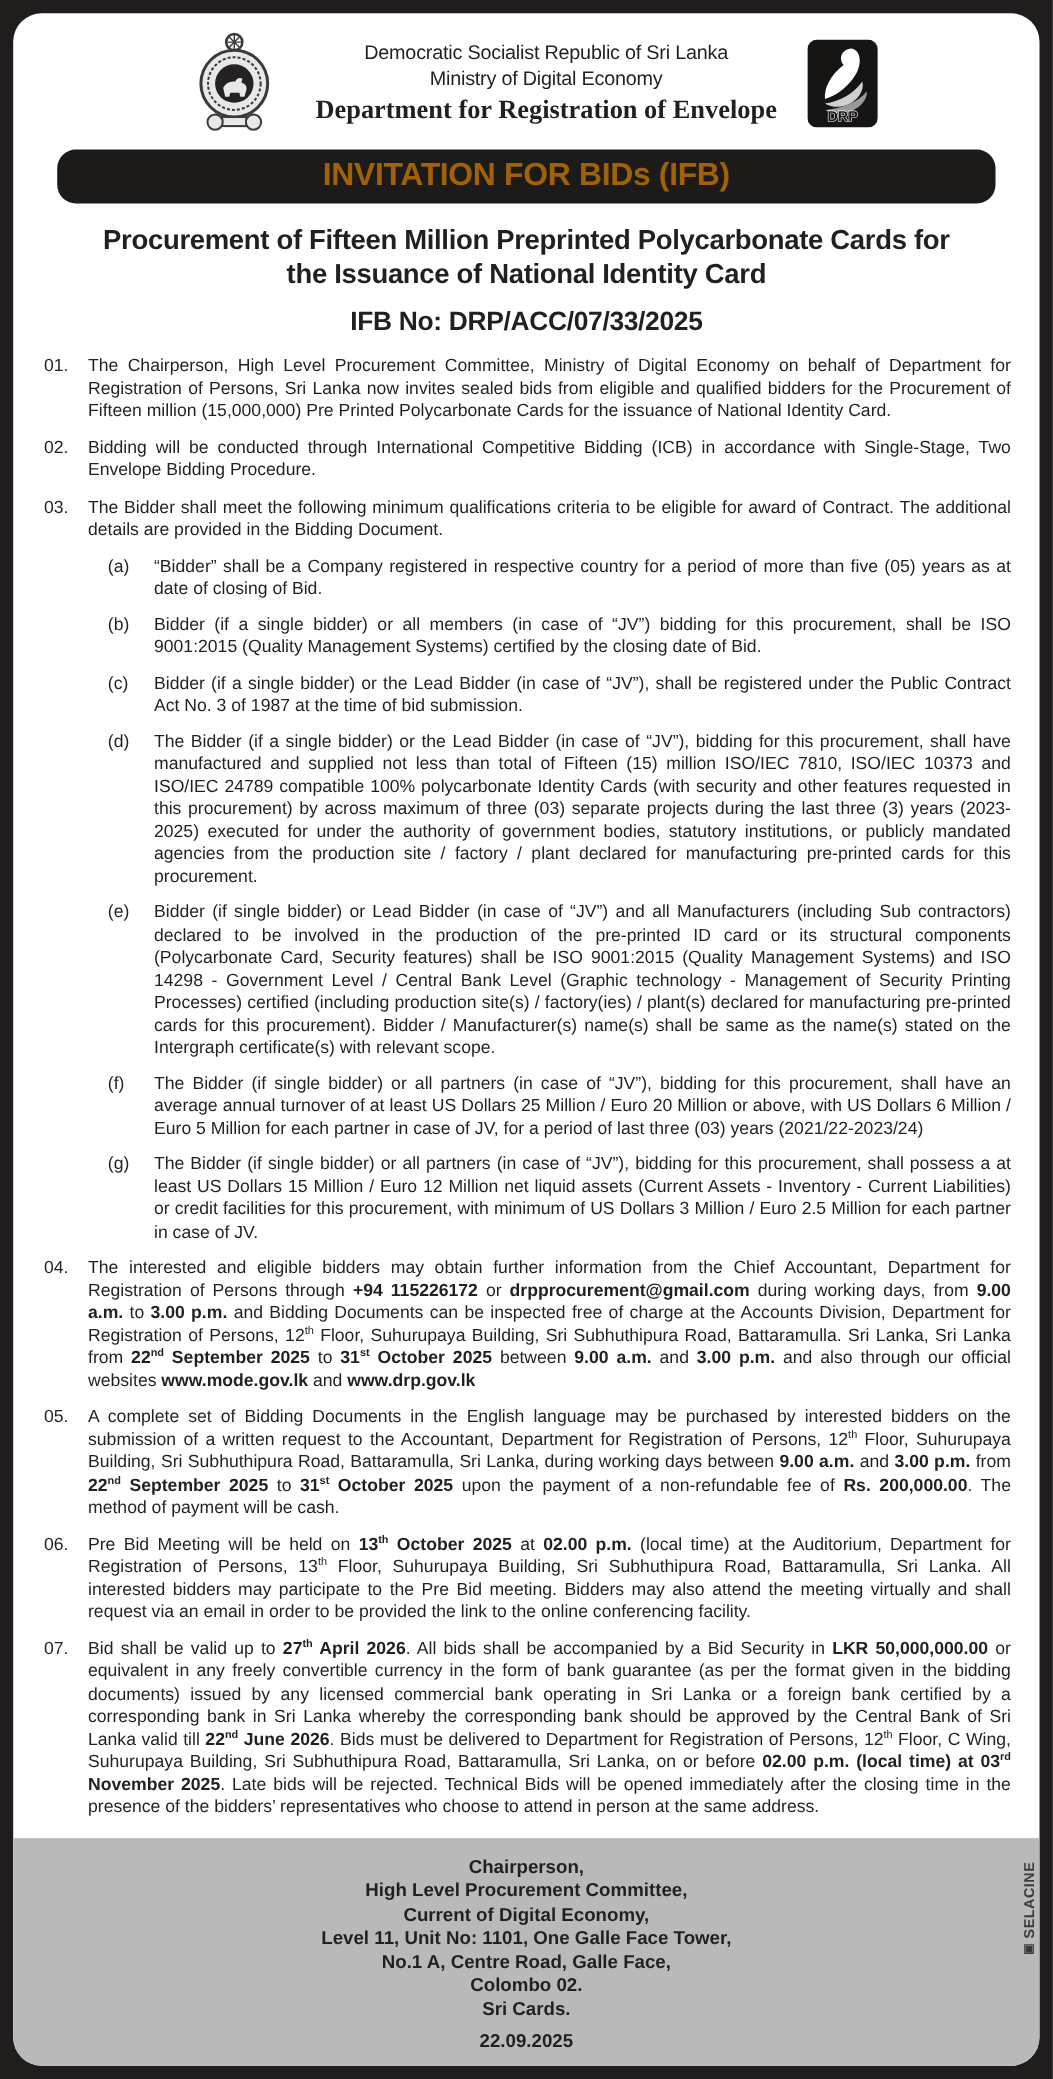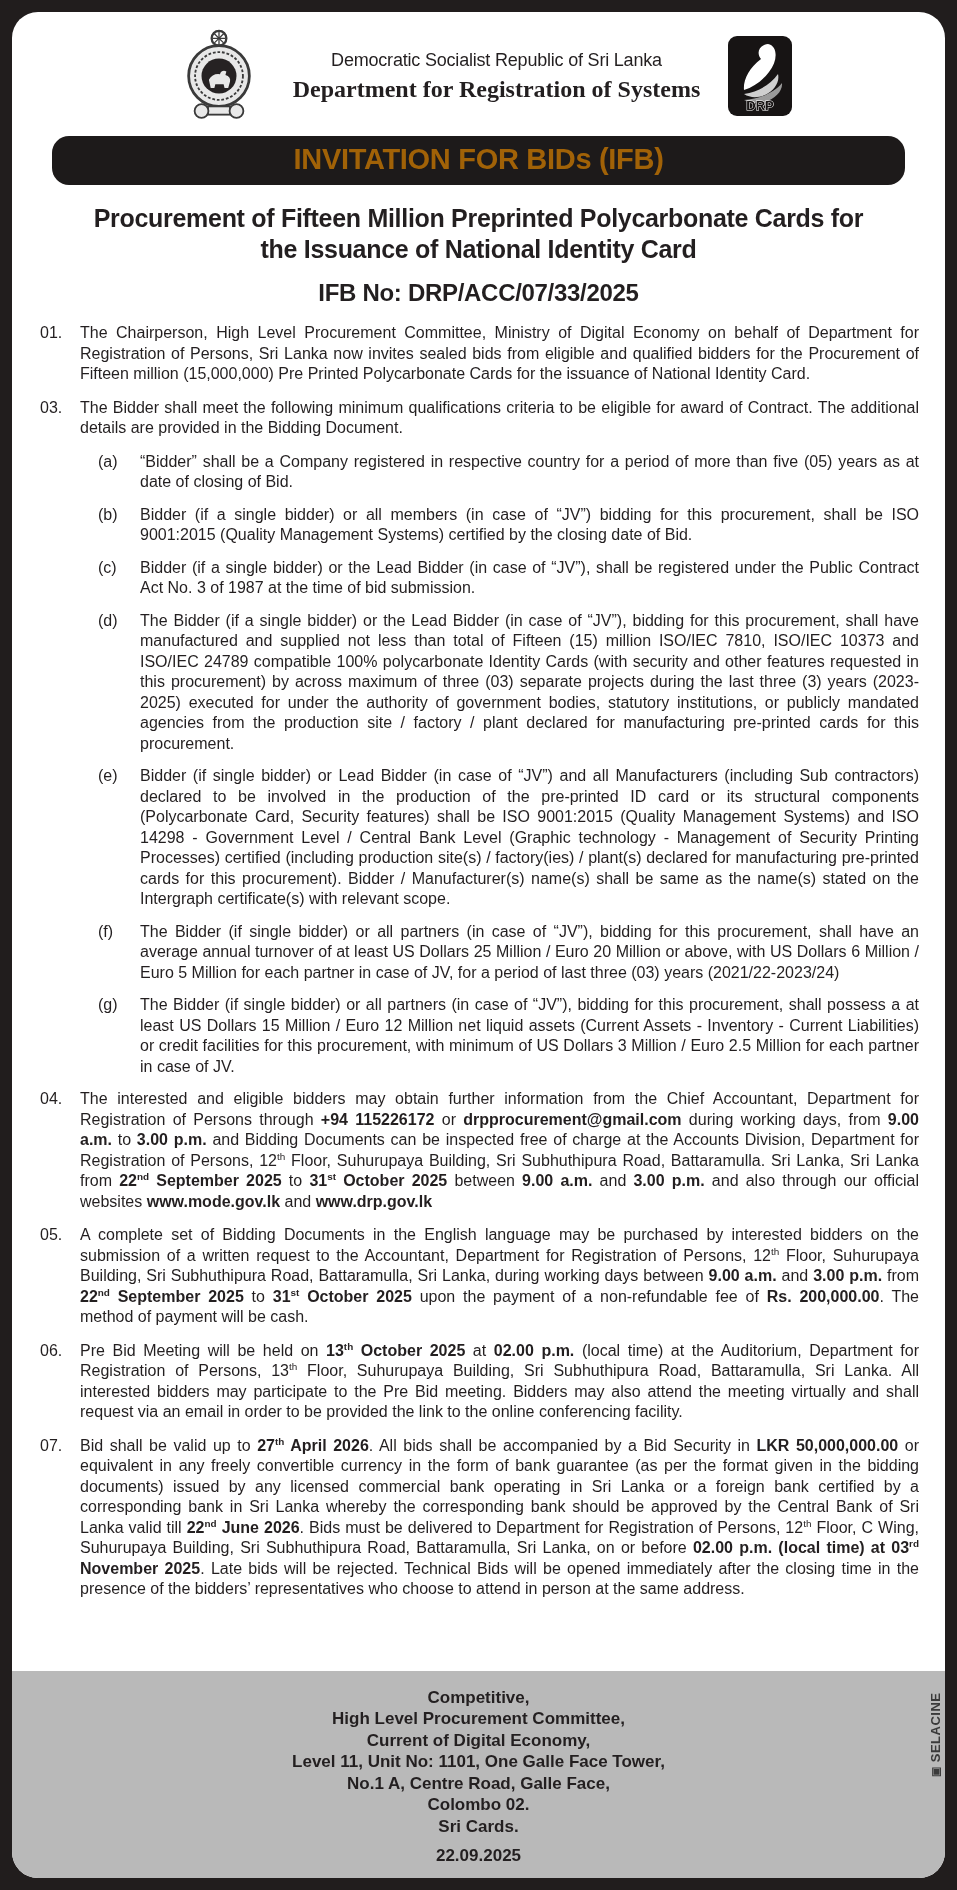--- a/index.html
+++ b/index.html
@@ -98,21 +98,22 @@
         <circle cx="50" cy="52" r="33" fill="#e8e8e8" stroke="#3a3a3a" stroke-width="3"></circle>
         <circle cx="50" cy="52" r="26" fill="none" stroke="#3a3a3a" stroke-width="2" stroke-dasharray="3 2"></circle>
         <circle cx="50" cy="52" r="19" fill="#262223"></circle>
         <path d="M39 56 q4 -7 12 -6 q2 -5 7 -3 l-1 4 q6 2 5 7 l-2 7 h-4 l-1 -4 h-9 l-1 4 h-4 z" fill="#e8e8e8"></path>
         <rect x="38" y="85" width="24" height="9" fill="#e8e8e8" stroke="#3a3a3a" stroke-width="2"></rect>
         <circle cx="31" cy="90" r="7.5" fill="#e8e8e8" stroke="#3a3a3a" stroke-width="2"></circle>
         <circle cx="69" cy="90" r="7.5" fill="#e8e8e8" stroke="#3a3a3a" stroke-width="2"></circle>
       </svg>
       <div class="hdr-center">
         <div class="hdr-line">Democratic Socialist Republic of Sri Lanka</div>
-        <div class="hdr-dept">Department for Registration of Systems</div>
+        <div class="hdr-line">Ministry of Digital Economy</div>
+        <div class="hdr-dept">Department for Registration of Envelope</div>
       </div>
       <svg class="drplogo" viewBox="0 0 64 80">
         <rect x="0" y="0" width="64" height="80" rx="9" fill="#171414"></rect>
         <path d="M40 8 c-9 1 -12 9 -7 15 c-12 9 -18 21 -17 31 c10 -3 19 -10 25 -18 c9 -11 9 -26 -1 -28 z" fill="#ffffff"></path>
         <path d="M16 58 c14 -2 26 -9 34 -20 c2 8 -4 17 -13 21 c-7 3 -15 3 -21 -1 z" fill="#cfcfcf"></path>
         <path d="M16 64 c15 -1 30 -7 38 -17 c1 8 -7 16 -17 19 c-7 2 -15 1 -21 -2 z" fill="#9a9a9a"></path>
         <text x="32" y="74" text-anchor="middle" font-family="Liberation Sans, sans-serif" font-size="13" font-weight="bold" fill="#171414" stroke="#ffffff" stroke-width="1" paint-order="stroke">DRP</text>
       </svg>
     </div>
 
@@ -120,20 +121,24 @@
 
     <div class="title">Procurement of Fifteen Million Preprinted Polycarbonate Cards for the Issuance of National Identity Card</div>
     <div class="ifb">IFB No: DRP/ACC/07/33/2025</div>
 
     <div class="content">
       <div class="item">
           <span class="num">01.</span>
           <div class="txt"><span>The Chairperson, High Level Procurement Committee, Ministry of Digital Economy on behalf of Department for Registration of Persons, Sri Lanka now invites sealed bids from eligible and qualified bidders for the Procurement of Fifteen million (15,000,000) Pre Printed Polycarbonate Cards for the issuance of National Identity Card.</span></div>
         </div>
       <div class="item">
+          <span class="num">02.</span>
+          <div class="txt"><span>Bidding will be conducted through International Competitive Bidding (ICB) in accordance with Single-Stage, Two Envelope Bidding Procedure.</span></div>
+        </div>
+      <div class="item">
           <span class="num">03.</span>
           <div class="txt"><span>The Bidder shall meet the following minimum qualifications criteria to be eligible for award of Contract. The additional details are provided in the Bidding Document.</span></div>
         </div>
       <div class="item sub">
           <span class="num">(a)</span>
           <div class="txt"><span>“Bidder” shall be a Company registered in respective country for a period of more than five (05) years as at date of closing of Bid.</span></div>
         </div>
       <div class="item sub">
           <span class="num">(b)</span>
           <div class="txt"><span>Bidder (if a single bidder) or all members (in case of “JV”) bidding for this procurement, shall be ISO 9001:2015 (Quality Management Systems) certified by the closing date of Bid.</span></div>
@@ -170,21 +175,21 @@
           <span class="num">06.</span>
           <div class="txt"><span>Pre Bid Meeting will be held on </span><span class="b">13</span><span class="b s">th</span><span class="b"> October 2025</span><span> at </span><span class="b">02.00 p.m.</span><span> (local time) at the Auditorium, Department for Registration of Persons, 13</span><span class="s">th</span><span> Floor, Suhurupaya Building, Sri Subhuthipura Road, Battaramulla, Sri Lanka. All interested bidders may participate to the Pre Bid meeting. Bidders may also attend the meeting virtually and shall request via an email in order to be provided the link to the online conferencing facility.</span></div>
         </div>
       <div class="item">
           <span class="num">07.</span>
           <div class="txt"><span>Bid shall be valid up to </span><span class="b">27</span><span class="b s">th</span><span class="b"> April 2026</span><span>. All bids shall be accompanied by a Bid Security in </span><span class="b">LKR 50,000,000.00</span><span> or equivalent in any freely convertible currency in the form of bank guarantee (as per the format given in the bidding documents) issued by any licensed commercial bank operating in Sri Lanka or a foreign bank certified by a corresponding bank in Sri Lanka whereby the corresponding bank should be approved by the Central Bank of Sri Lanka valid till </span><span class="b">22</span><span class="b s">nd</span><span class="b"> June 2026</span><span>. Bids must be delivered to Department for Registration of Persons, 12</span><span class="s">th</span><span> Floor, C Wing, Suhurupaya Building, Sri Subhuthipura Road, Battaramulla, Sri Lanka, on or before </span><span class="b">02.00 p.m. (local time) at 03</span><span class="b s">rd</span><span class="b"> November 2025</span><span>. Late bids will be rejected. Technical Bids will be opened immediately after the closing time in the presence of the bidders’ representatives who choose to attend in person at the same address.</span></div>
         </div>
     </div>
 
     <div class="footer">
-      <div class="f-line">Competitive,</div>
+      <div class="f-line">Chairperson,</div>
       <div class="f-line">High Level Procurement Committee,</div>
       <div class="f-line">Current of Digital Economy,</div>
       <div class="f-line">Level 11, Unit No: 1101, One Galle Face Tower,</div>
       <div class="f-line">No.1 A, Centre Road, Galle Face,</div>
       <div class="f-line">Colombo 02.</div>
       <div class="f-line">Sri Cards.</div>
       <div class="f-date">22.09.2025</div>
       <div class="wm">
         <span class="wm-icon">▣</span>
         <span>SELACINE</span>

